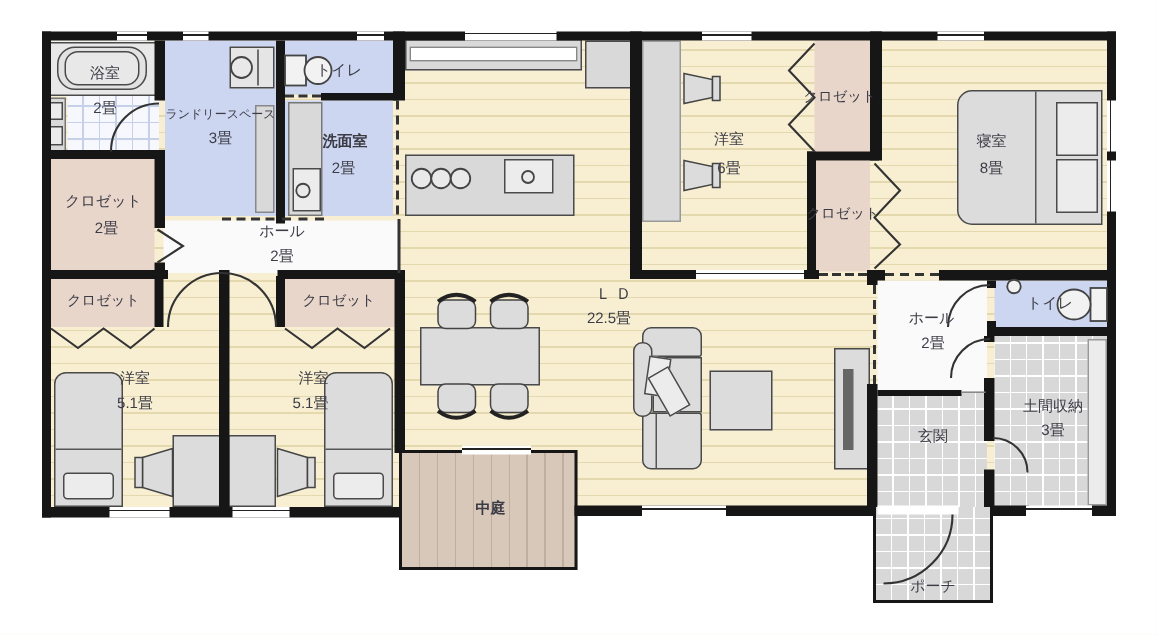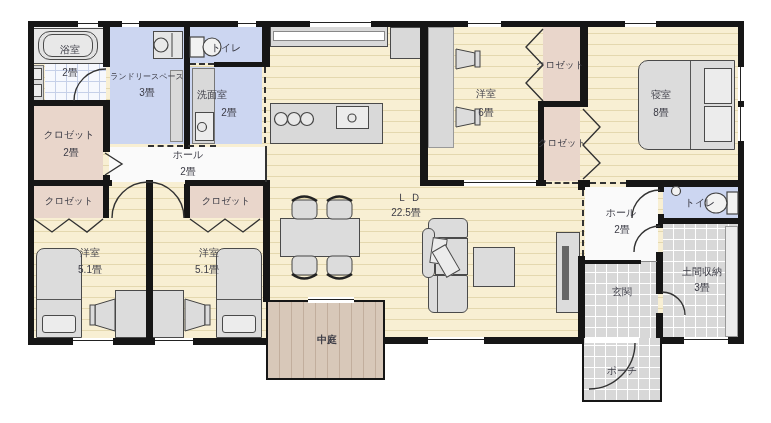--- a/index.html
+++ b/index.html
@@ -237,21 +237,21 @@
     </div>
   <div class="lbl fs8" style="left:147px;top:77px;">
     <span>ランドリースペース</span>
     </div>
   <div class="lbl" style="left:147px;top:93px;">
     <span>3畳</span>
     </div>
   <div class="lbl" style="left:226px;top:48px;">
     <span>トイレ</span>
     </div>
-  <div class="lbl" style="left:212px;top:95px;">
+  <div class="lbl" style="left:230px;top:95px;font-weight:bold;">
     <span>洗面室</span>
     </div>
   <div class="lbl" style="left:229px;top:113px;">
     <span>2畳</span>
     </div>
   <div class="lbl" style="left:69px;top:135px;">
     <span>クロゼット</span>
     </div>
   <div class="lbl" style="left:71px;top:153px;">
     <span>2畳</span>
@@ -318,17 +318,17 @@
     </div>
   <div class="lbl" style="left:622px;top:292px;">
     <span>玄関</span>
     </div>
   <div class="lbl" style="left:702px;top:272px;">
     <span>土間収納</span>
     </div>
   <div class="lbl" style="left:702px;top:288px;">
     <span>3畳</span>
     </div>
-  <div class="lbl" style="left:622px;top:371px;font-family:Liberation Serif, serif;">
+  <div class="lbl" style="left:622px;top:392px;font-family:Liberation Serif, serif;">
     <span>ポーチ</span>
     </div>
 
 </div>
 
 </body></html>

